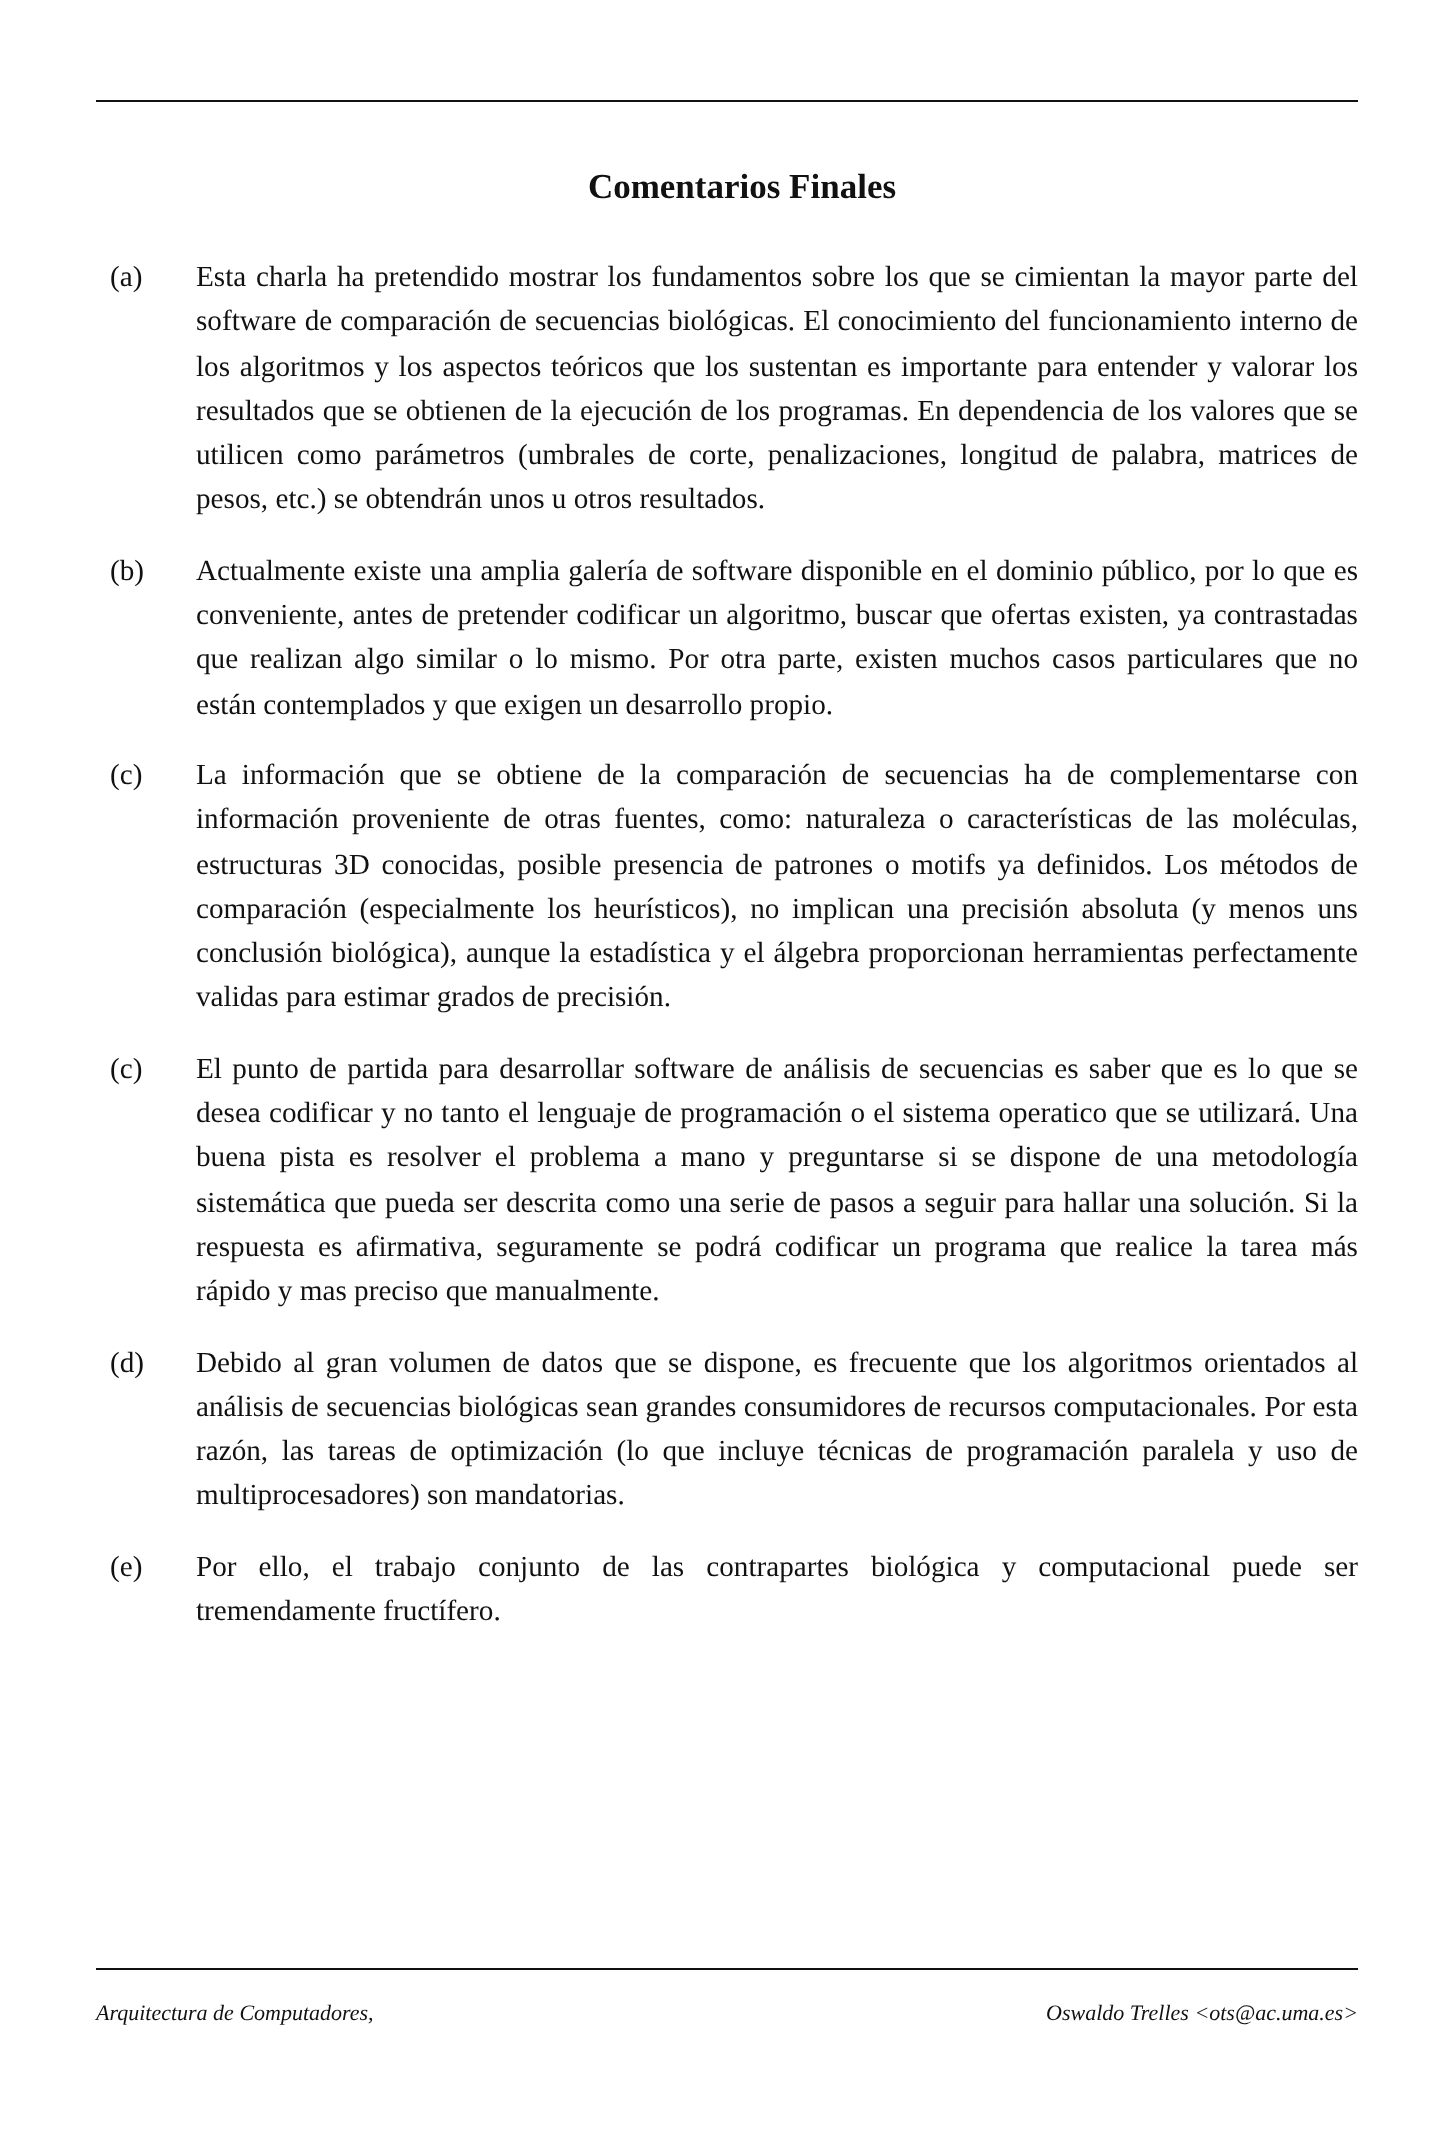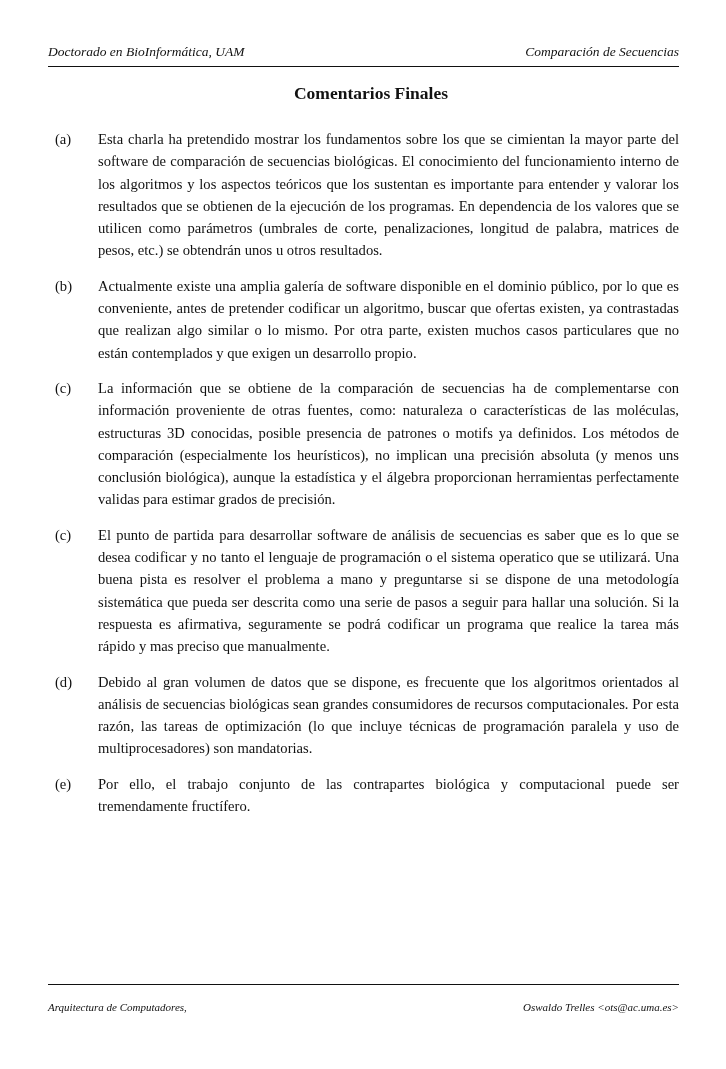--- a/index.html
+++ b/index.html
@@ -79,24 +79,20 @@
     line-height: 16px;
     margin-top: 14px;
   }
 </style>
 </head>
 <body>
 
 <div class="page">
 
   <div class="header">
-    <div class="header-row">
-      <span>Doctorado en BioInformática, UAM</span>
-      <span>Comparación de Secuencias</span>
-    </div>
     <div class="rule"></div>
   </div>
 
   <div class="doc-title">Comentarios Finales</div>
 
   <div class="content">
 
     <div class="para">
       <div class="para-label">(a)</div>
       <div class="para-text">Esta charla ha pretendido mostrar los fundamentos sobre los que se cimientan la mayor parte del software de comparación de secuencias biológicas. El conocimiento del funcionamiento interno de los algoritmos y los aspectos teóricos que los sustentan es importante para entender y valorar los resultados que se obtienen de la ejecución de los programas. En dependencia de los valores que se utilicen como parámetros (umbrales de corte, penalizaciones, longitud de palabra, matrices de pesos, etc.) se obtendrán unos u otros resultados.</div>

